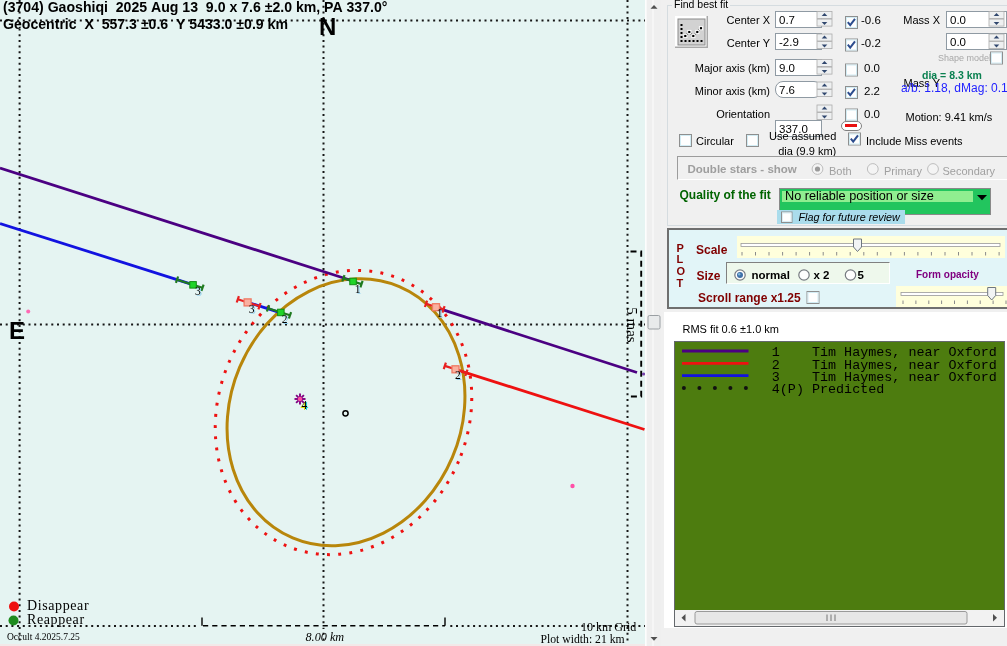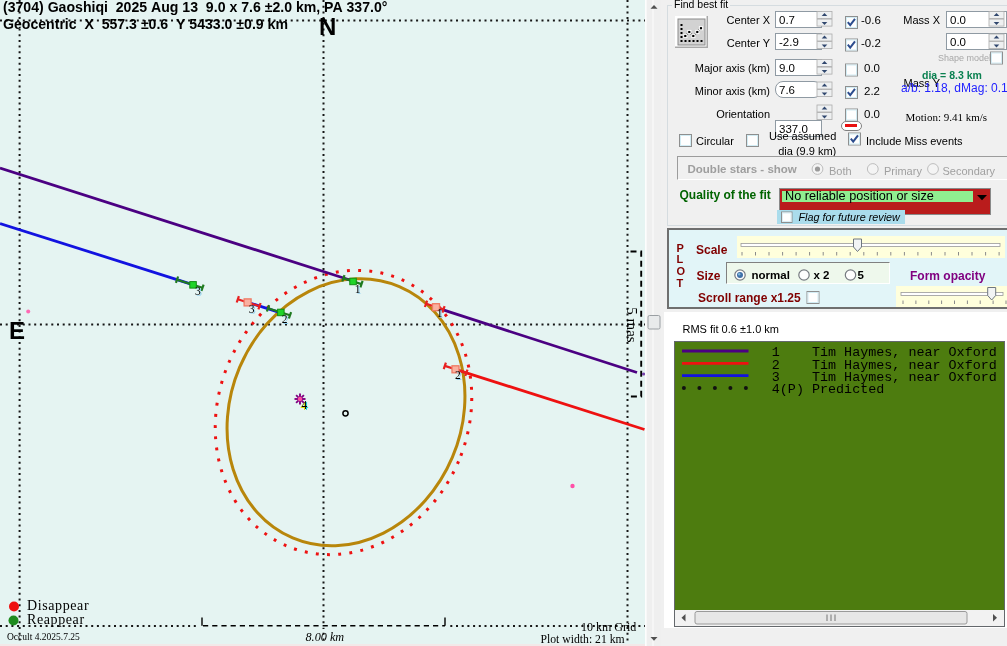--- a/index.html
+++ b/index.html
@@ -208,52 +208,52 @@
     </div>
 
   <div class="lbl" style="left:200px;top:14px;font-size:11.5px;">-0.6</div>
   <div class="lbl" style="left:200px;top:36.5px;font-size:11.5px;">-0.2</div>
   <div class="lbl" style="left:203px;top:62px;font-size:11.5px;">0.0</div>
   <div class="lbl" style="left:203px;top:84.5px;font-size:11.5px;">2.2</div>
   <div class="lbl" style="left:203px;top:107.5px;font-size:11.5px;">0.0</div>
   <div class="lbl" style="left:277px;top:52.5px;font-size:9px;color:#a8a8a8;">Shape model</div>
   <div class="lbl" style="left:261px;top:68.5px;font-size:10.5px;font-weight:bold;color:#0a8050;">dia = 8.3 km</div>
   <div class="lbl" style="left:240px;top:81px;font-size:12px;color:#2222ff;">a/b: 1.18, dMag: 0.18</div>
-  <div class="lbl" style="left:244.5px;top:110.5px;font-family:Liberation Serif, serif;">Motion: 9.41 km/s</div>
+  <div class="lbl" style="left:244.5px;top:110.5px;">Motion: 9.41 km/s</div>
 
   <div class="abs" style="left:180px;top:120.5px;width:19px;height:8px;background:#fff;border:1px solid #808080;border-radius:5px;">
     <div class="abs" style="left:3px;top:2.2px;width:12px;height:3.2px;background:#e81010;"></div>
   </div>
   <div class="lbl" style="left:35px;top:135px;">Circular</div>
   <div class="lbl" style="left:108px;top:129px;line-height:15px;text-align:right;">Use assumed<br>dia (9.9 km)</div>
   <div class="lbl" style="left:205px;top:134.5px;">Include Miss events</div>
 
   <div class="abs" style="left:16px;top:155.5px;width:331px;height:22px;border:1px solid;border-color:#9c9c9c #fff #fff #9c9c9c;"></div>
   <div class="lbl" style="left:26.5px;top:162.5px;font-size:11.5px;font-weight:bold;color:#9e9e9e;">Double stars - show</div>
   <div class="lbl" style="left:168px;top:164.5px;font-size:11px;color:#a0a0a0;">Both</div>
   <div class="lbl" style="left:223px;top:164.5px;font-size:11px;color:#a0a0a0;">Primary</div>
   <div class="lbl" style="left:281.5px;top:164.5px;font-size:11px;color:#a0a0a0;">Secondary</div>
 
   <div class="lbl" style="left:18.5px;top:188px;font-size:12px;font-weight:bold;color:#006400;">Quality of the fit</div>
-  <div class="abs" style="left:118px;top:187.5px;width:212px;height:27px;border:1px solid #898989;background:#b91c1c;box-sizing:border-box;text-decoration:underline;">
+  <div class="abs" style="left:118px;top:187.5px;width:212px;height:27px;border:1px solid #898989;background:#22c55e;box-sizing:border-box;text-decoration:underline;">
     <div class="abs" style="left:2px;top:2px;width:191px;height:11px;background:#90ee90;"></div>
     <div class="lbl" style="left:5px;top:0.5px;font-size:12.7px;">No reliable position or size</div>
     <svg class="abs" style="left:194px;top:0;" width="16" height="15">
         <path d="M3,6 L13,6 L8,11.2 Z" fill="#000"></path>
       </svg>
   </div>
 
   <div class="abs" style="left:116px;top:210px;width:128px;height:14px;background:#aadcec;"></div>
   <div class="lbl" style="left:137.5px;top:210.5px;font-size:10.8px;font-style:italic;">Flag for future review</div>
 
   <div class="abs" style="left:6px;top:228px;width:340px;height:80.5px;background:#e2f5f8;border:2px solid #6f6f6f;border-right:none;box-sizing:border-box;"></div>
   <div class="lbl maroon" style="left:15.5px;top:242.5px;font-size:11px;line-height:11.8px;">P<br>L<br>O<br>T</div>
   <div class="lbl maroon" style="left:35px;top:242.5px;font-size:12px;">Scale</div>
   <div class="lbl maroon" style="left:35.5px;top:269px;font-size:12px;">Size</div>
-  <div class="lbl" style="left:249px;top:269px;font-size:12px;font-weight:bold;color:#800080;">Form opacity</div>
+  <div class="lbl" style="left:255px;top:269px;font-size:10px;font-weight:bold;color:#800080;">Form opacity</div>
   <div class="lbl maroon" style="left:37px;top:290.5px;font-size:12px;">Scroll range x1.25</div>
   <svg class="abs" style="left:6px;top:228px;" width="340" height="80">
     <rect x="70" y="8" width="268" height="22" fill="#ffffdc"></rect>
     <rect x="229" y="58" width="111" height="21" fill="#ffffdc"></rect>
     <rect x="74" y="15.5" width="259" height="3" fill="#fff" stroke="#9a9a9a" stroke-width="0.8"></rect>
     <g stroke="#8a8a8a" stroke-width="1">
       <line x1="75" y1="24" x2="75" y2="27.5"></line>
         <line x1="88.5" y1="24" x2="88.5" y2="27.5"></line>
         <line x1="102" y1="24" x2="102" y2="27.5"></line>
         <line x1="115.6" y1="24" x2="115.6" y2="27.5"></line>

